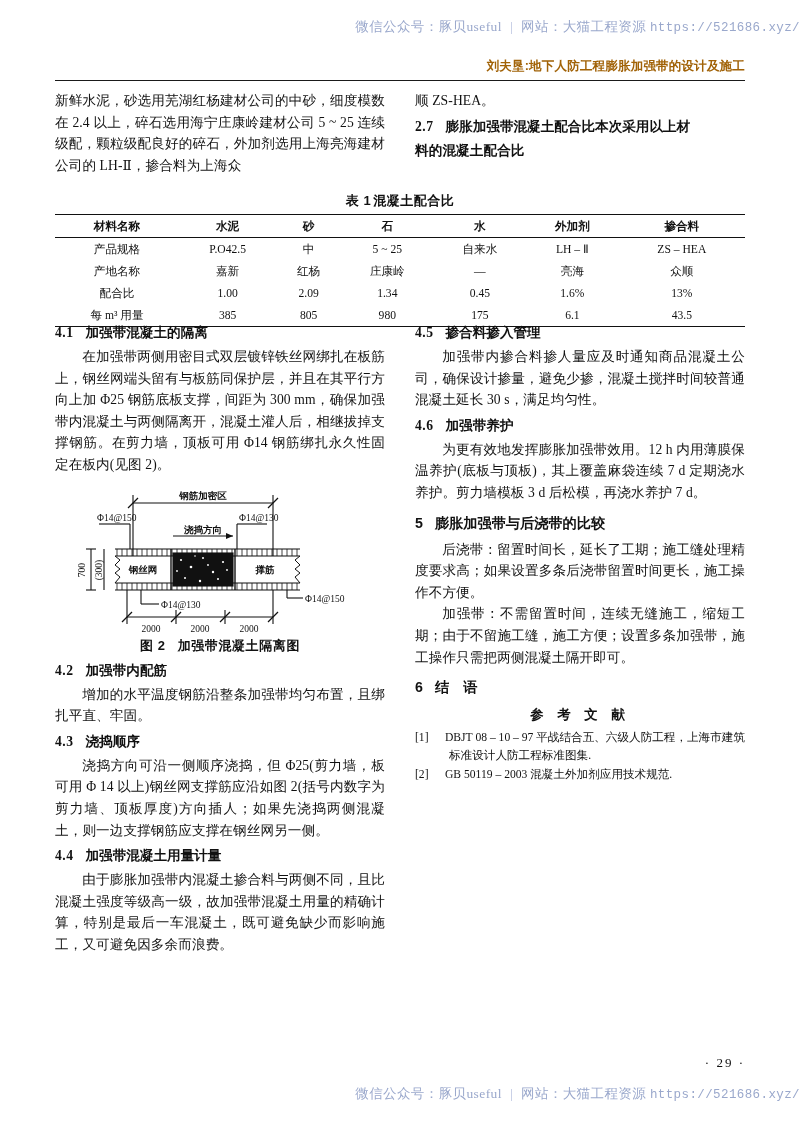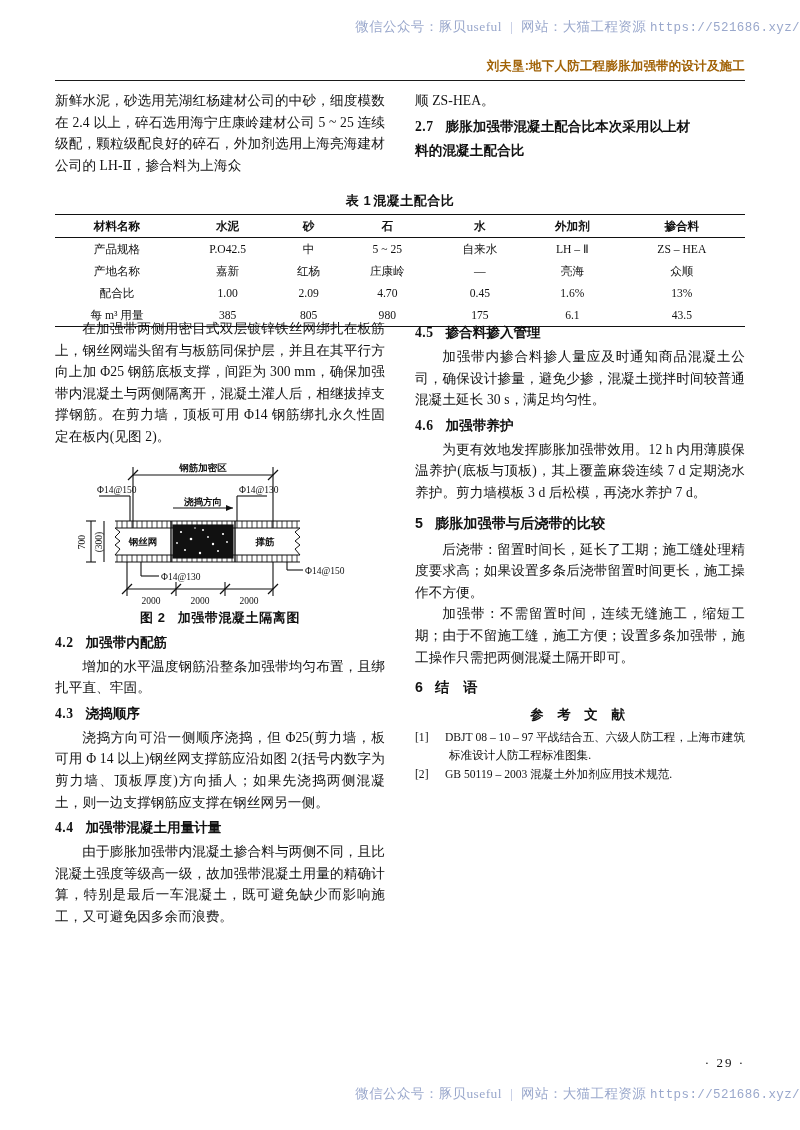--- a/index.html
+++ b/index.html
@@ -244,41 +244,44 @@
         <td>红杨</td>
         <td>庄康岭</td>
         <td>—</td>
         <td>亮海</td>
         <td>众顺</td>
       </tr>
       <tr>
         <td>配合比</td>
         <td>1.00</td>
         <td>2.09</td>
-        <td>4.70</td>
+        <td>1.34</td>
         <td>0.45</td>
         <td>1.6%</td>
         <td>13%</td>
       </tr>
       <tr>
         <td>每 m³ 用量</td>
         <td>385</td>
         <td>805</td>
         <td>980</td>
         <td>175</td>
         <td>6.1</td>
         <td>43.5</td>
       </tr>
     </tbody>
   </table>
 </div>
 
 <div style="position:absolute; top:318px; left:55px; width:330px;">
 
 
+  <h3 class="subsec">
+    <span class="num">4.1</span><span>加强带混凝土的隔离</span>
+  </h3>
   <p class="body indent">在加强带两侧用密目式双层镀锌铁丝网绑扎在板筋上，钢丝网端头留有与板筋同保护层，并且在其平行方向上加 Φ25 钢筋底板支撑，间距为 300 mm，确保加强带内混凝土与两侧隔离开，混凝土灌人后，相继拔掉支撑钢筋。在剪力墙，顶板可用 Φ14 钢筋绑扎永久性固定在板内(见图 2)。</p>
 
   <div id="figure-block">
     <svg id="figure-svg" width="330" height="148" viewBox="0 0 330 148">
       <g stroke="#111" fill="none" stroke-width="1.1">
 
         <line x1="78" y1="17" x2="218" y2="17"></line>
         <line x1="78" y1="9" x2="78" y2="70"></line>
         <line x1="218" y1="9" x2="218" y2="70"></line>
 

